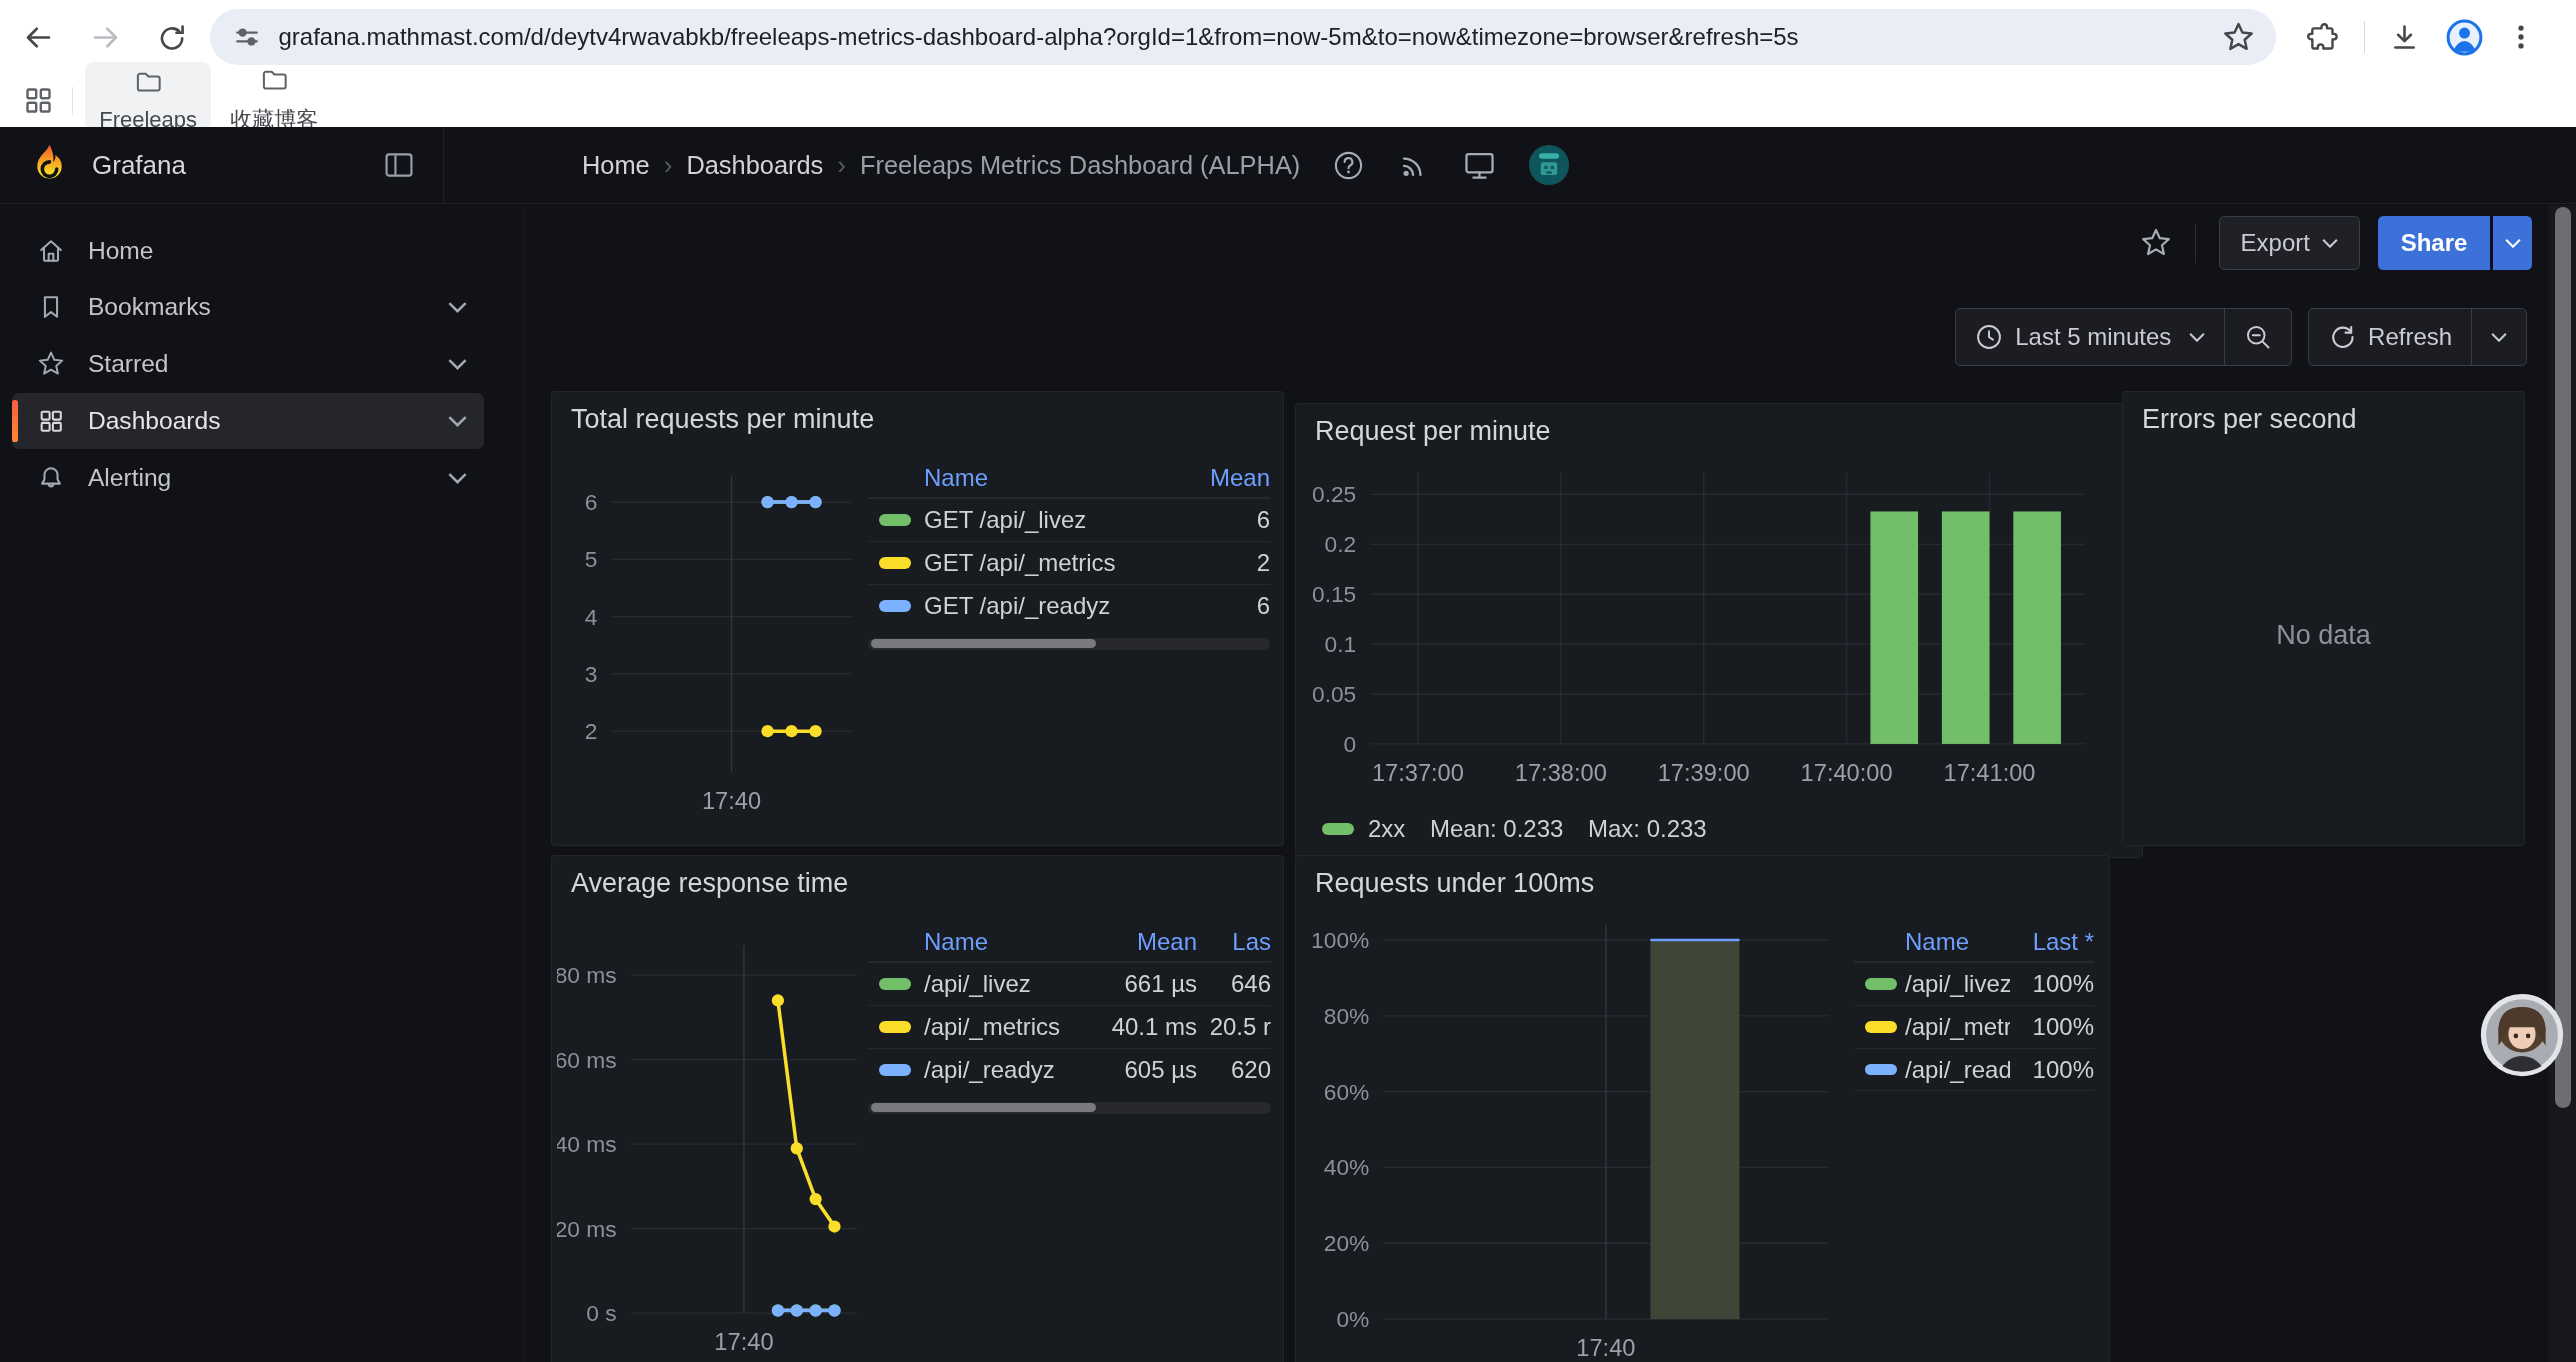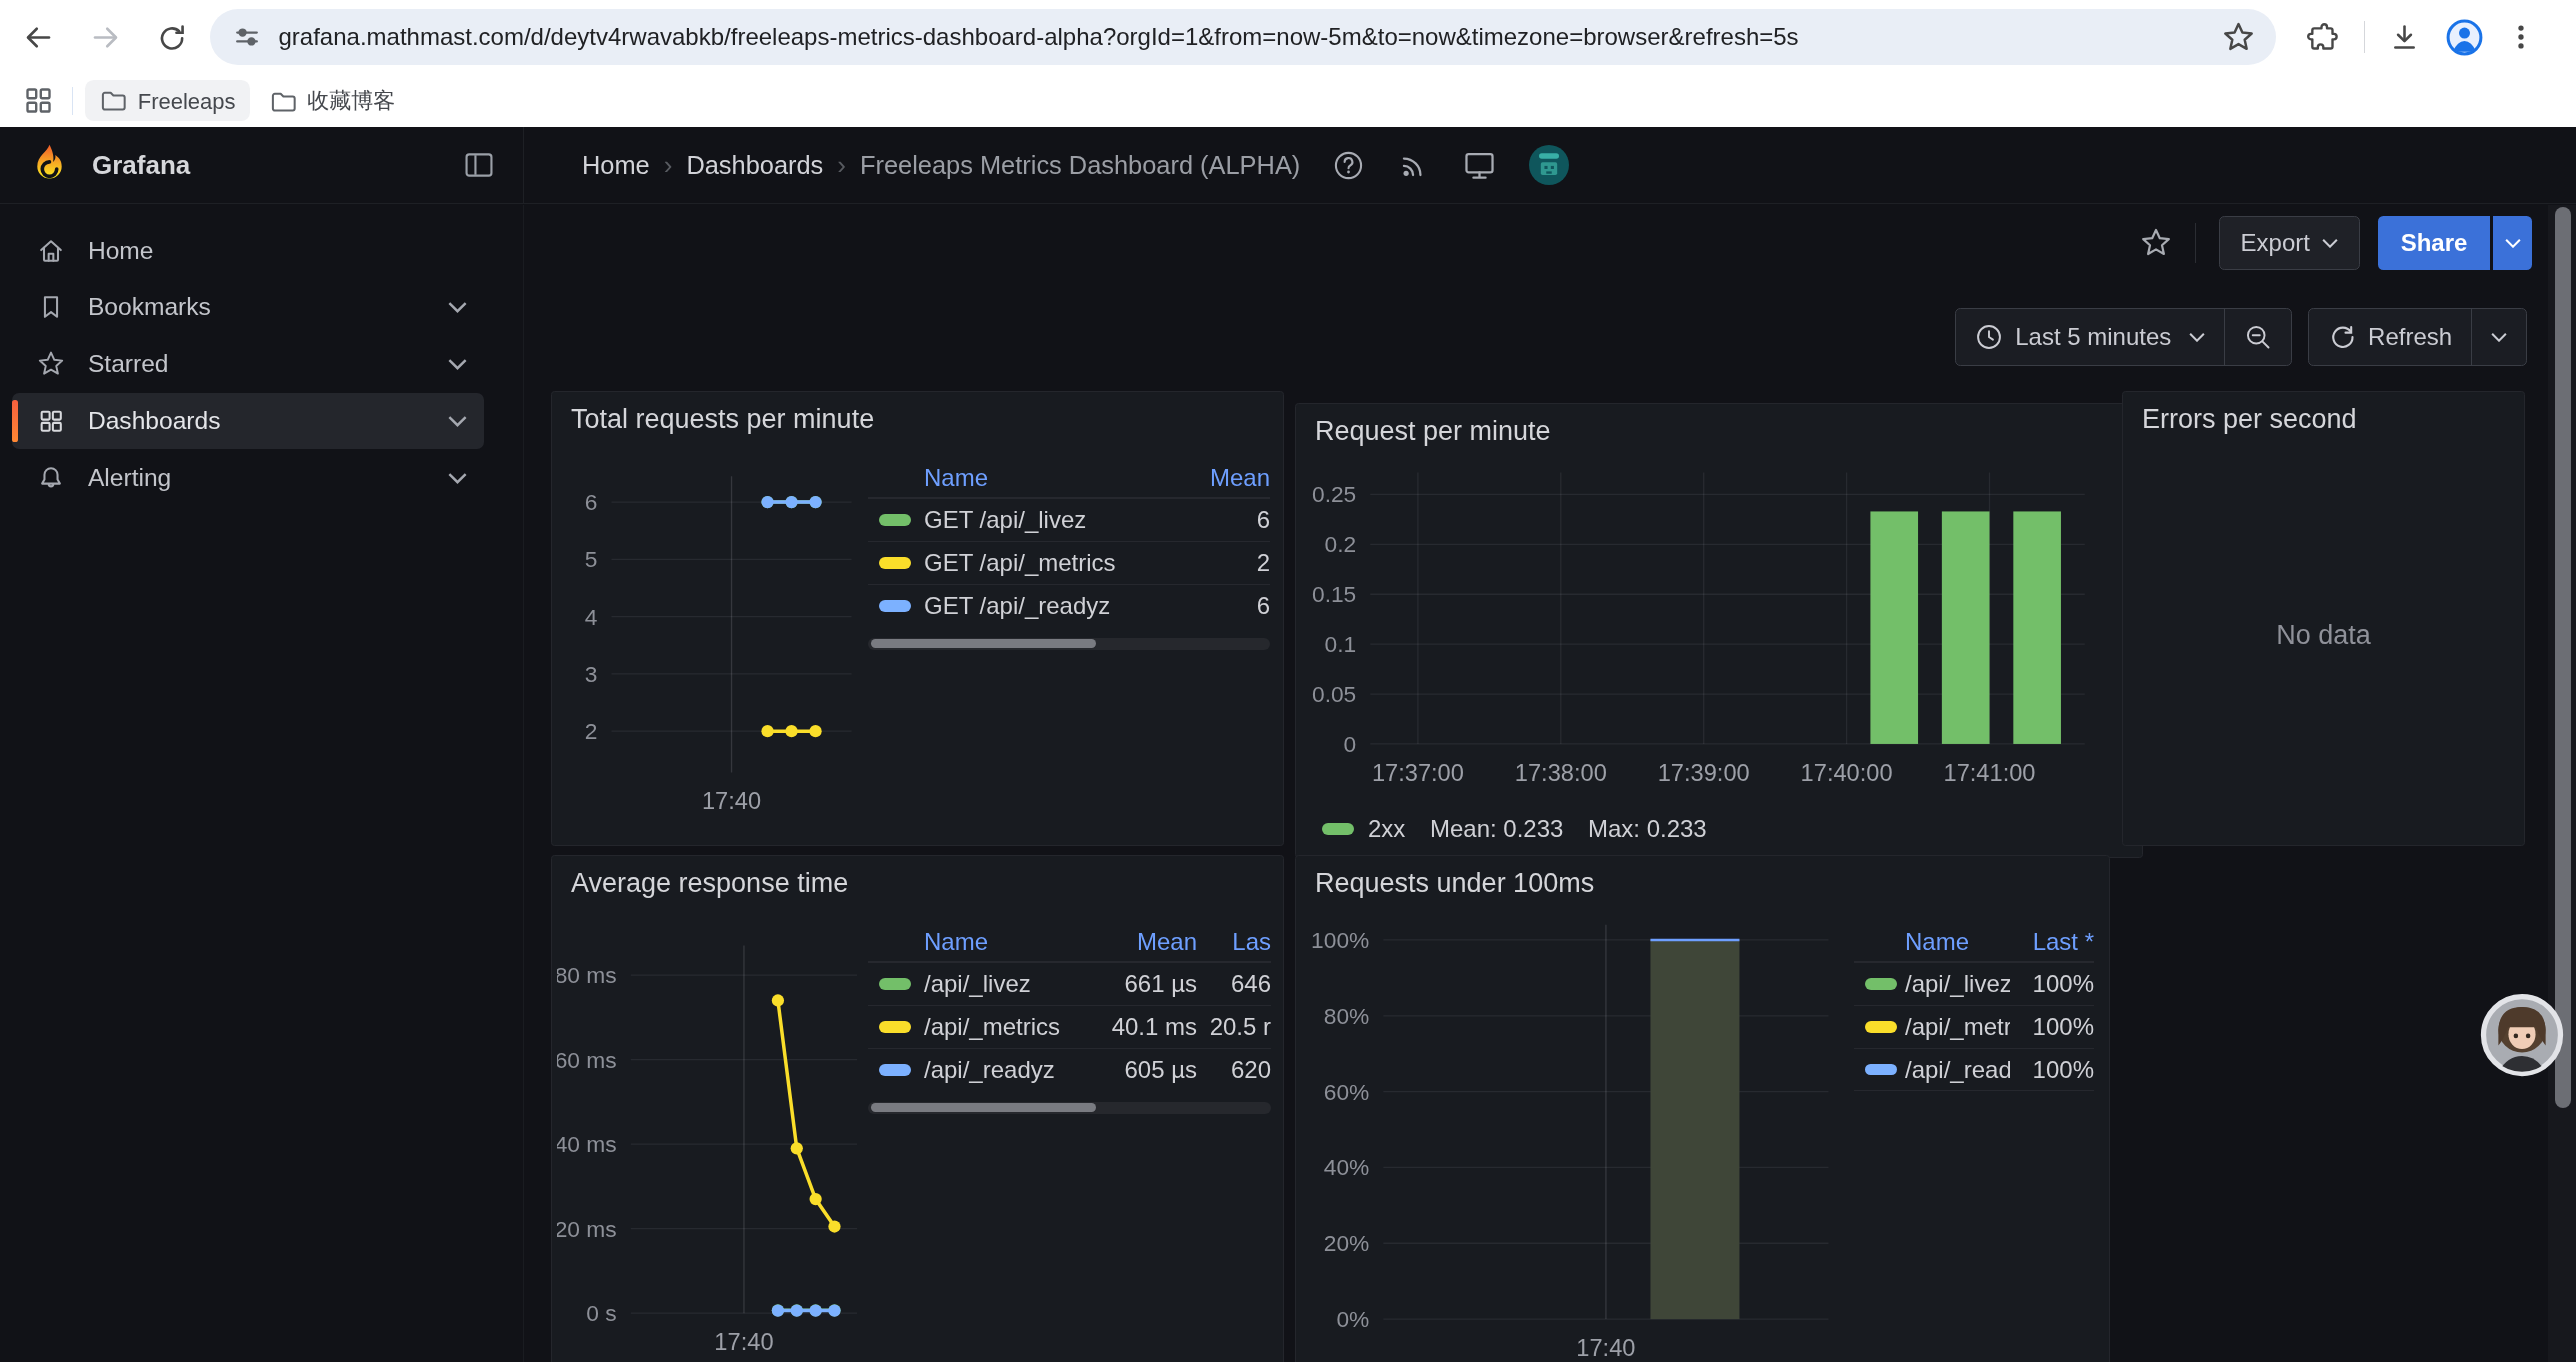--- a/index.html
+++ b/index.html
@@ -10,30 +10,30 @@
   
   #chrome-toolbar { position:absolute; left:0; top:0; width:2576px; height:74px;
                     background:#ffffff; display:flex; align-items:center; }
   .nav-ico { width:39px; height:39px; display:flex; align-items:center; justify-content:center;
              border-radius:50%; flex:none; }
   #url-pill { margin-left:17.5px; width:2066px; height:56px; border-radius:28px; background:#E9EEF6;
               display:flex; align-items:center; padding:0 21px; flex:none; }
   #url-text { margin-left:16px; font-size:24px; color:#202124; white-space:nowrap; overflow:hidden; flex:1; }
   #bookmarks-bar { position:absolute; left:0; top:74px; width:2576px; height:53px; background:#ffffff;
                    display:flex; align-items:center; }
-  .bm-item { display:flex; align-items:flex-end; gap:10.5px; font-size:22px; color:#45484D;
-             padding:6.1px 14px; border-radius:8.8px; }
+  .bm-item { display:flex; align-items:center; gap:10.5px; font-size:22px; color:#45484D;
+             padding:6.1px 14px; border-radius:8.8px;flex-direction:column; }
   .bm-sep { width:0.9px; height:28px; background:#D9E4F4; margin:0 12.3px 0 14px; }
 
   
   #app { position:absolute; left:0; top:127px; width:2576px; height:1235px;
          background:#111217; color:#CCCCDC; overflow:hidden; }
   #gf-header { position:absolute; left:0; top:0; right:0; height:77px; border-bottom:0.9px solid #1E2025; }
-  #logo-zone { position:absolute; left:0; top:0; width:524px; height:100%;
-               border-right:0.9px solid #1E2025; display:flex; align-items:center;font-weight:bold; }
+  #logo-zone { position:absolute; left:0; top:0; width:444px; height:100%;
+               border-right:0.9px solid #1E2025; display:flex; align-items:center; }
   #brand { margin-left:19px; font-size:26px; color:#D6D7DB; }
   #hdr-main { position:absolute; left:524px; right:0; top:0; height:100%;
               display:flex; align-items:center; }
   #breadcrumb { display:flex; align-items:center; gap:14px; margin-left:58px; font-size:25.4px; }
   .crumb { color:#D2D3D8; }
   .crumb.current { color:#9B9EA5; }
   .crumb-sep { color:#585B61; font-size:26px; }
   #search-box { margin-left:auto; width:677px; height:54px; border:0.9px solid #2F323A; border-radius:7px;
                 background:#101116; display:flex; align-items:center; padding:0 17.5px; }
   #search-ph { margin-left:12.3px; font-size:24.6px; color:#8C8E96; flex:1; }

